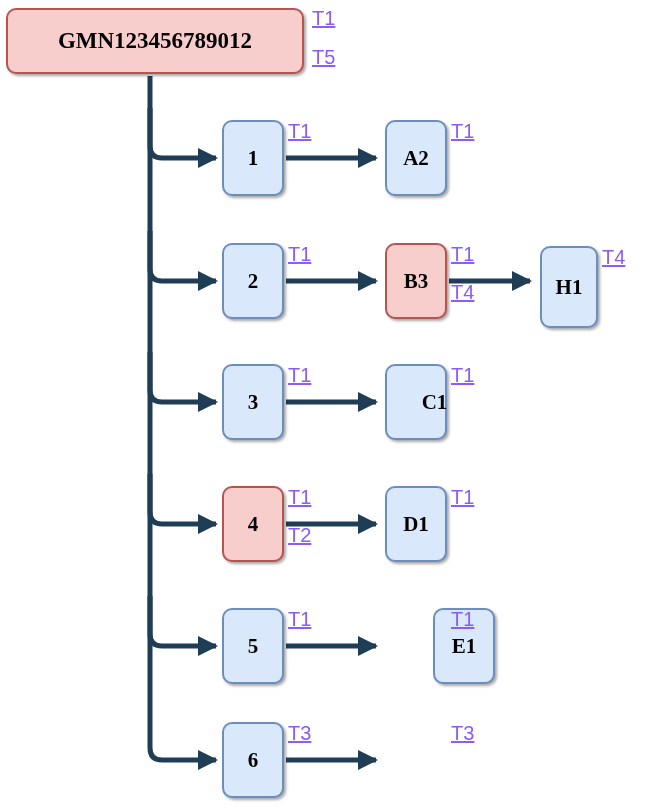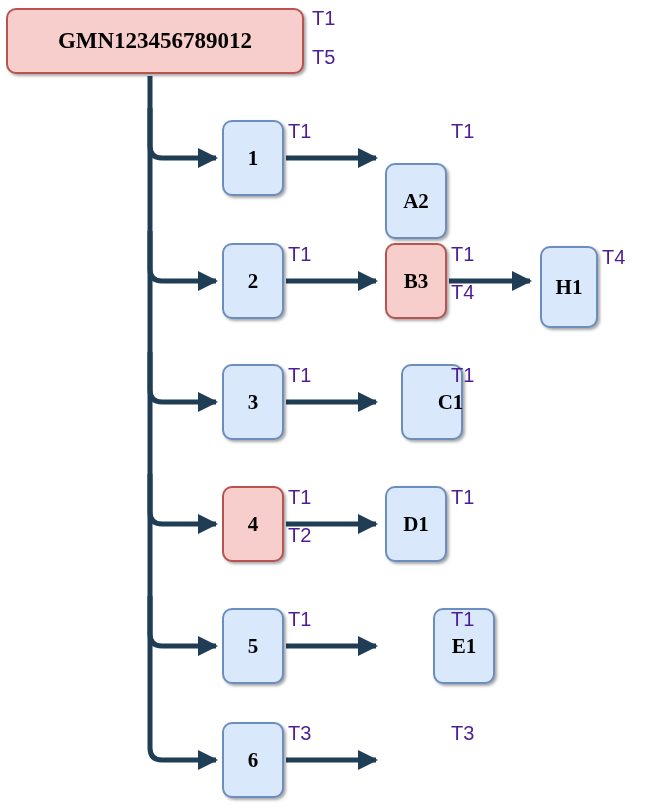--- a/index.html
+++ b/index.html
@@ -28,23 +28,24 @@
     font-family:Liberation Serif, serif;
   }
   .node[data-color="blue"] { background:#dae8fc; border-color:#6c8ebf; }
   .node[data-color="red"]  { background:#f8cecc; border-color:#b85450; }
   .node.small { width:62px; height:76px; }
   .node.root  { left:6px; top:8px; width:298px; height:66px; font-size:23px; }
   .node.h1box { width:58px; height:82px; }
   .tag {
     position:absolute;
     font-size:20px;
-    color:#4c1d95;
+    color:#8b5cf6;
     line-height:1.4;
     white-space:nowrap;
+    text-decoration:underline;
   }
 </style>
 </head>
 <body>
 
 <div id="canvas">
 
   <svg id="connector-layer" width="646" height="808" viewBox="0 0 646 808">
     <defs>
       <marker id="arrow" viewBox="0 0 10 10" refX="9" refY="5" markerWidth="4" markerHeight="4" orient="auto-start-reverse">
@@ -72,21 +73,21 @@
   <div class="node root" data-color="red">
     <span>GMN123456789012</span>
   </div>
   <span class="tag" style="left:312px; top:4px;">T1</span>
   <span class="tag" style="left:312px; top:43px;">T5</span>
 
   <div class="node small" style="left:222px; top:120px;" data-color="blue">
     <span>1</span>
   </div>
   <span class="tag" style="left:288px; top:117px;">T1</span>
-  <div class="node small" style="left:385px; top:120px;margin-top:43px;" data-color="blue">
+  <div class="node small" style="left:385px; top:120px;" data-color="blue">
     <span>A2</span>
   </div>
   <span class="tag" style="left:451px; top:117px;">T1</span>
 
   <div class="node small" style="left:222px; top:243px;" data-color="blue">
     <span>2</span>
   </div>
   <span class="tag" style="left:288px; top:240px;">T1</span>
   <div class="node small" style="left:385px; top:243px;" data-color="red">
     <span>B3</span>
@@ -95,21 +96,21 @@
   <span class="tag" style="left:451px; top:278px;">T4</span>
   <div class="node h1box" style="left:540px; top:246px;" data-color="blue">
     <span>H1</span>
   </div>
   <span class="tag" style="left:602px; top:243px;">T4</span>
 
   <div class="node small" style="left:222px; top:364px;" data-color="blue">
     <span>3</span>
   </div>
   <span class="tag" style="left:288px; top:361px;">T1</span>
-  <div class="node small" style="left:401px; top:364px;padding-left:37px;" data-color="blue">
+  <div class="node small" style="left:385px; top:364px;padding-left:37px;" data-color="blue">
     <span>C1</span>
   </div>
   <span class="tag" style="left:451px; top:361px;">T1</span>
 
   <div class="node small" style="left:222px; top:486px;" data-color="red">
     <span>4</span>
   </div>
   <span class="tag" style="left:288px; top:483px;">T1</span>
   <span class="tag" style="left:288px; top:521px;">T2</span>
   <div class="node small" style="left:385px; top:486px;" data-color="blue">

